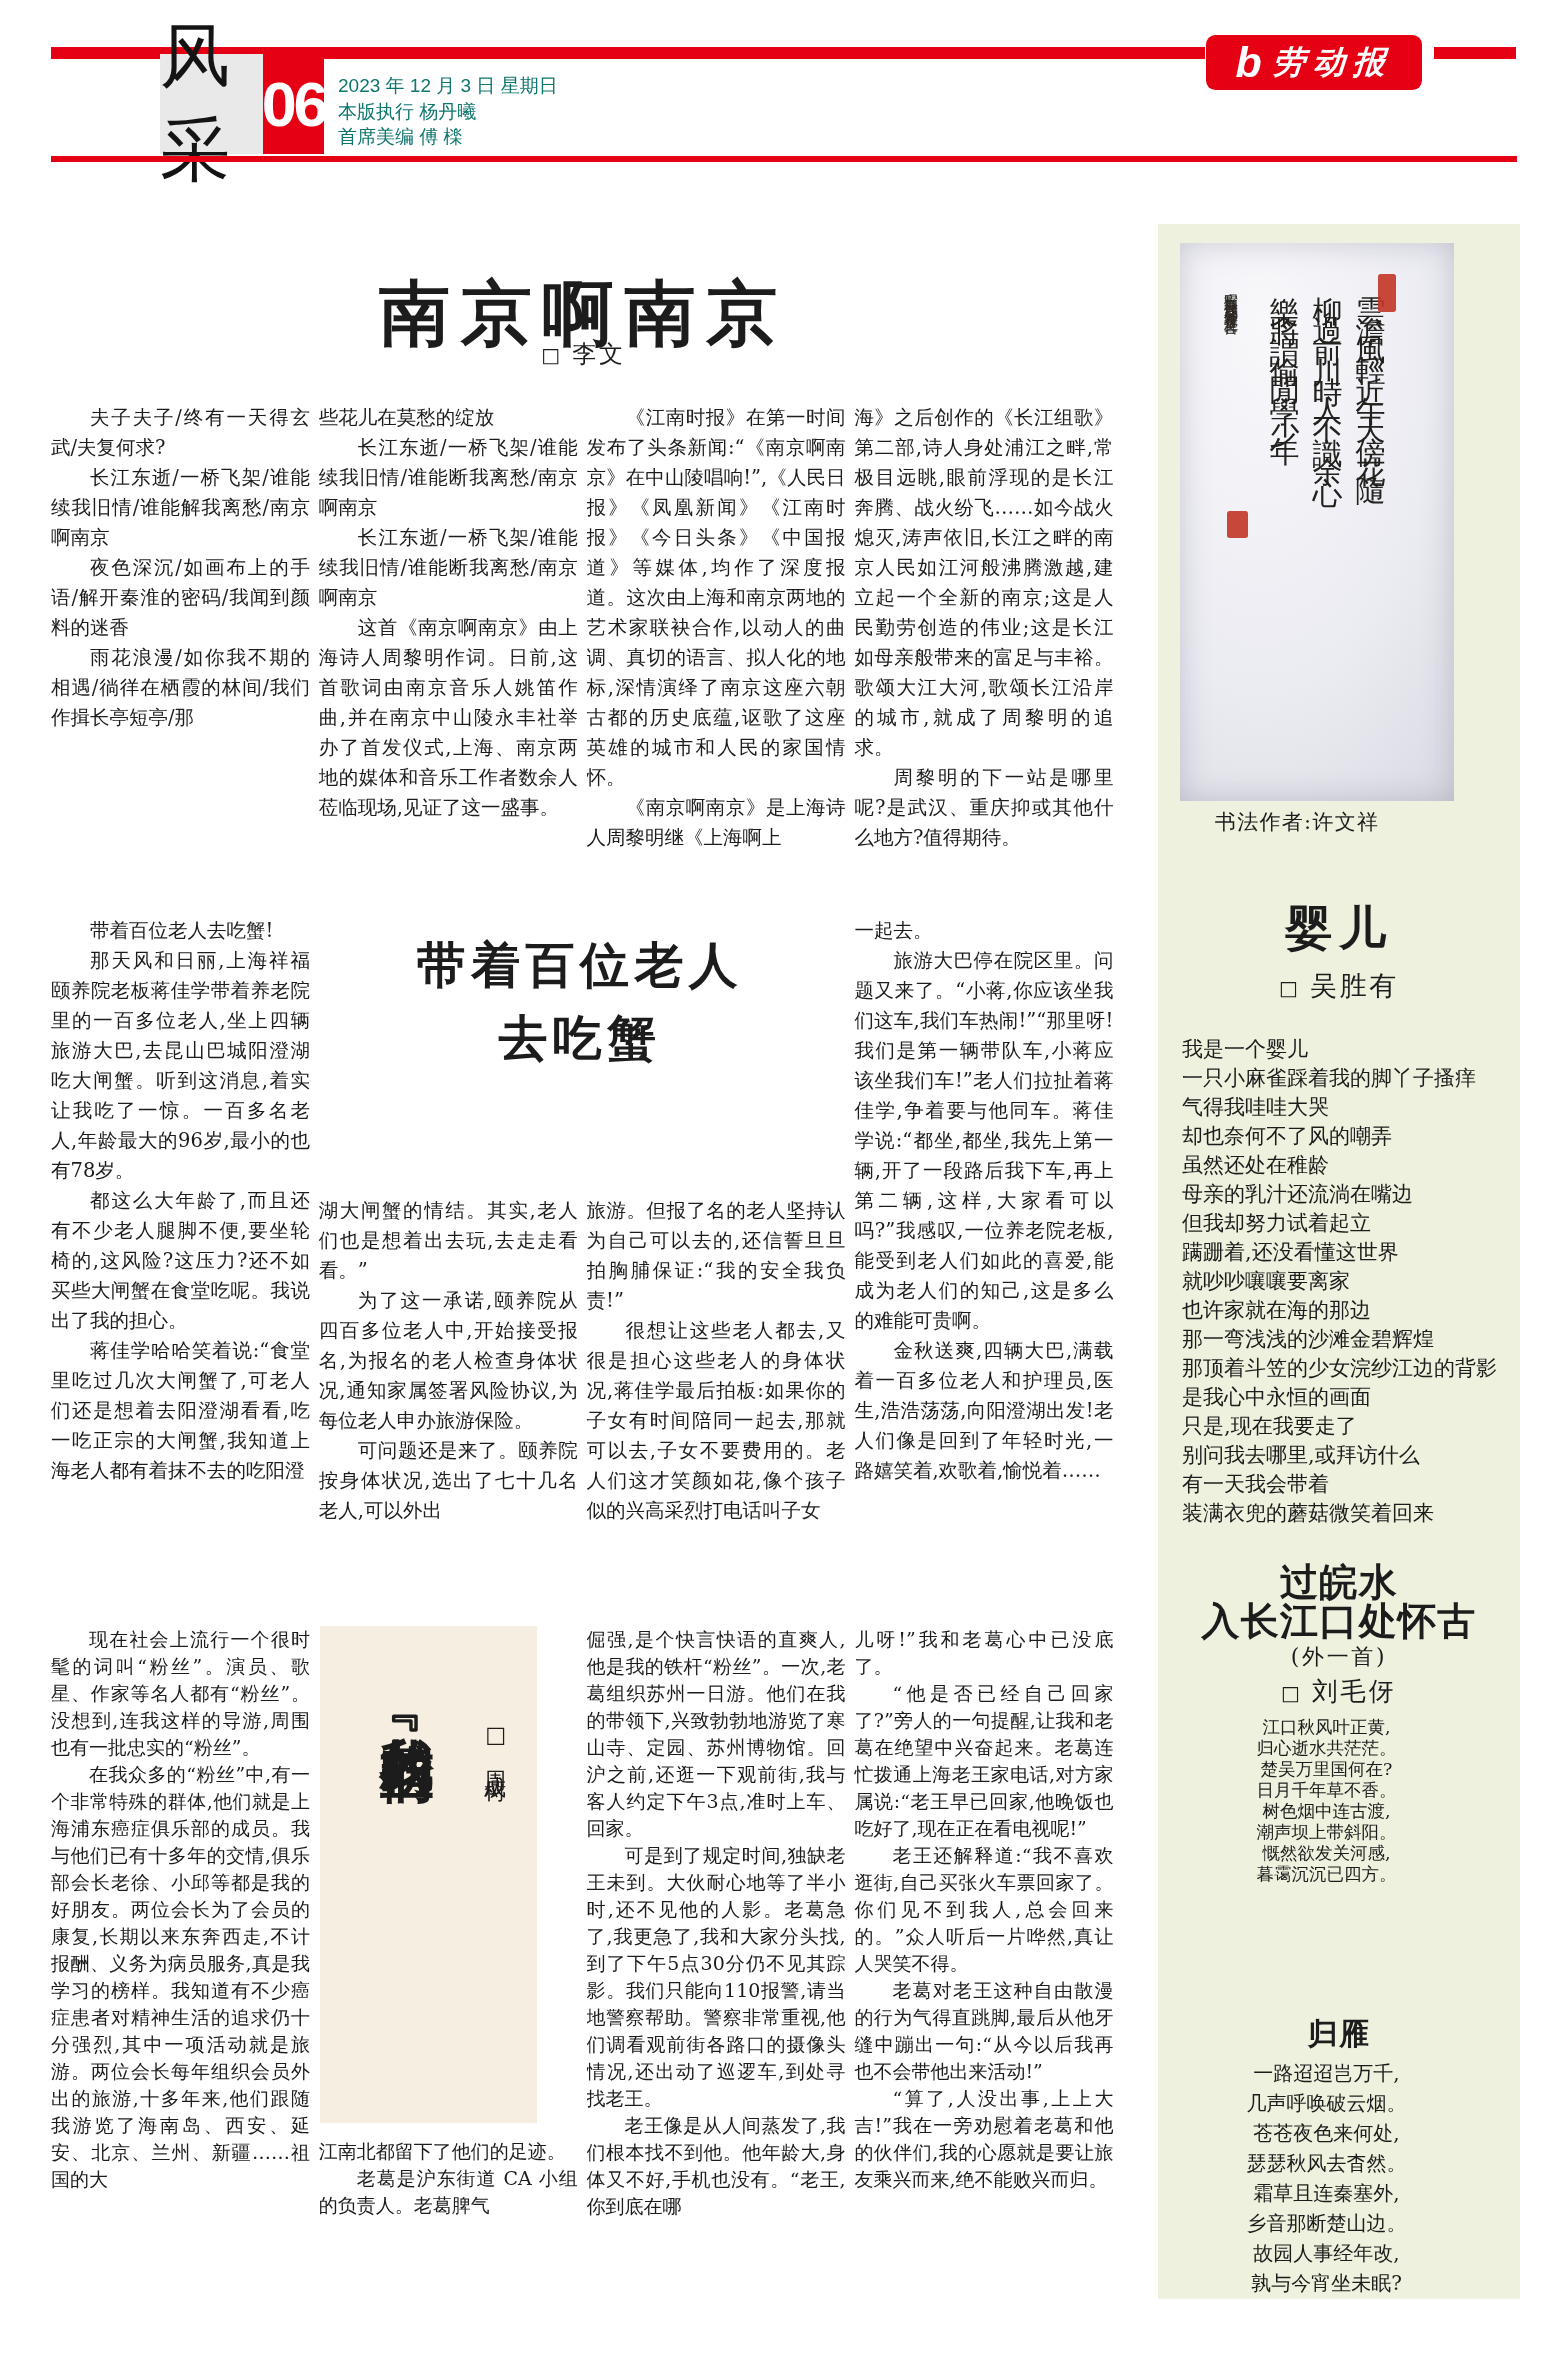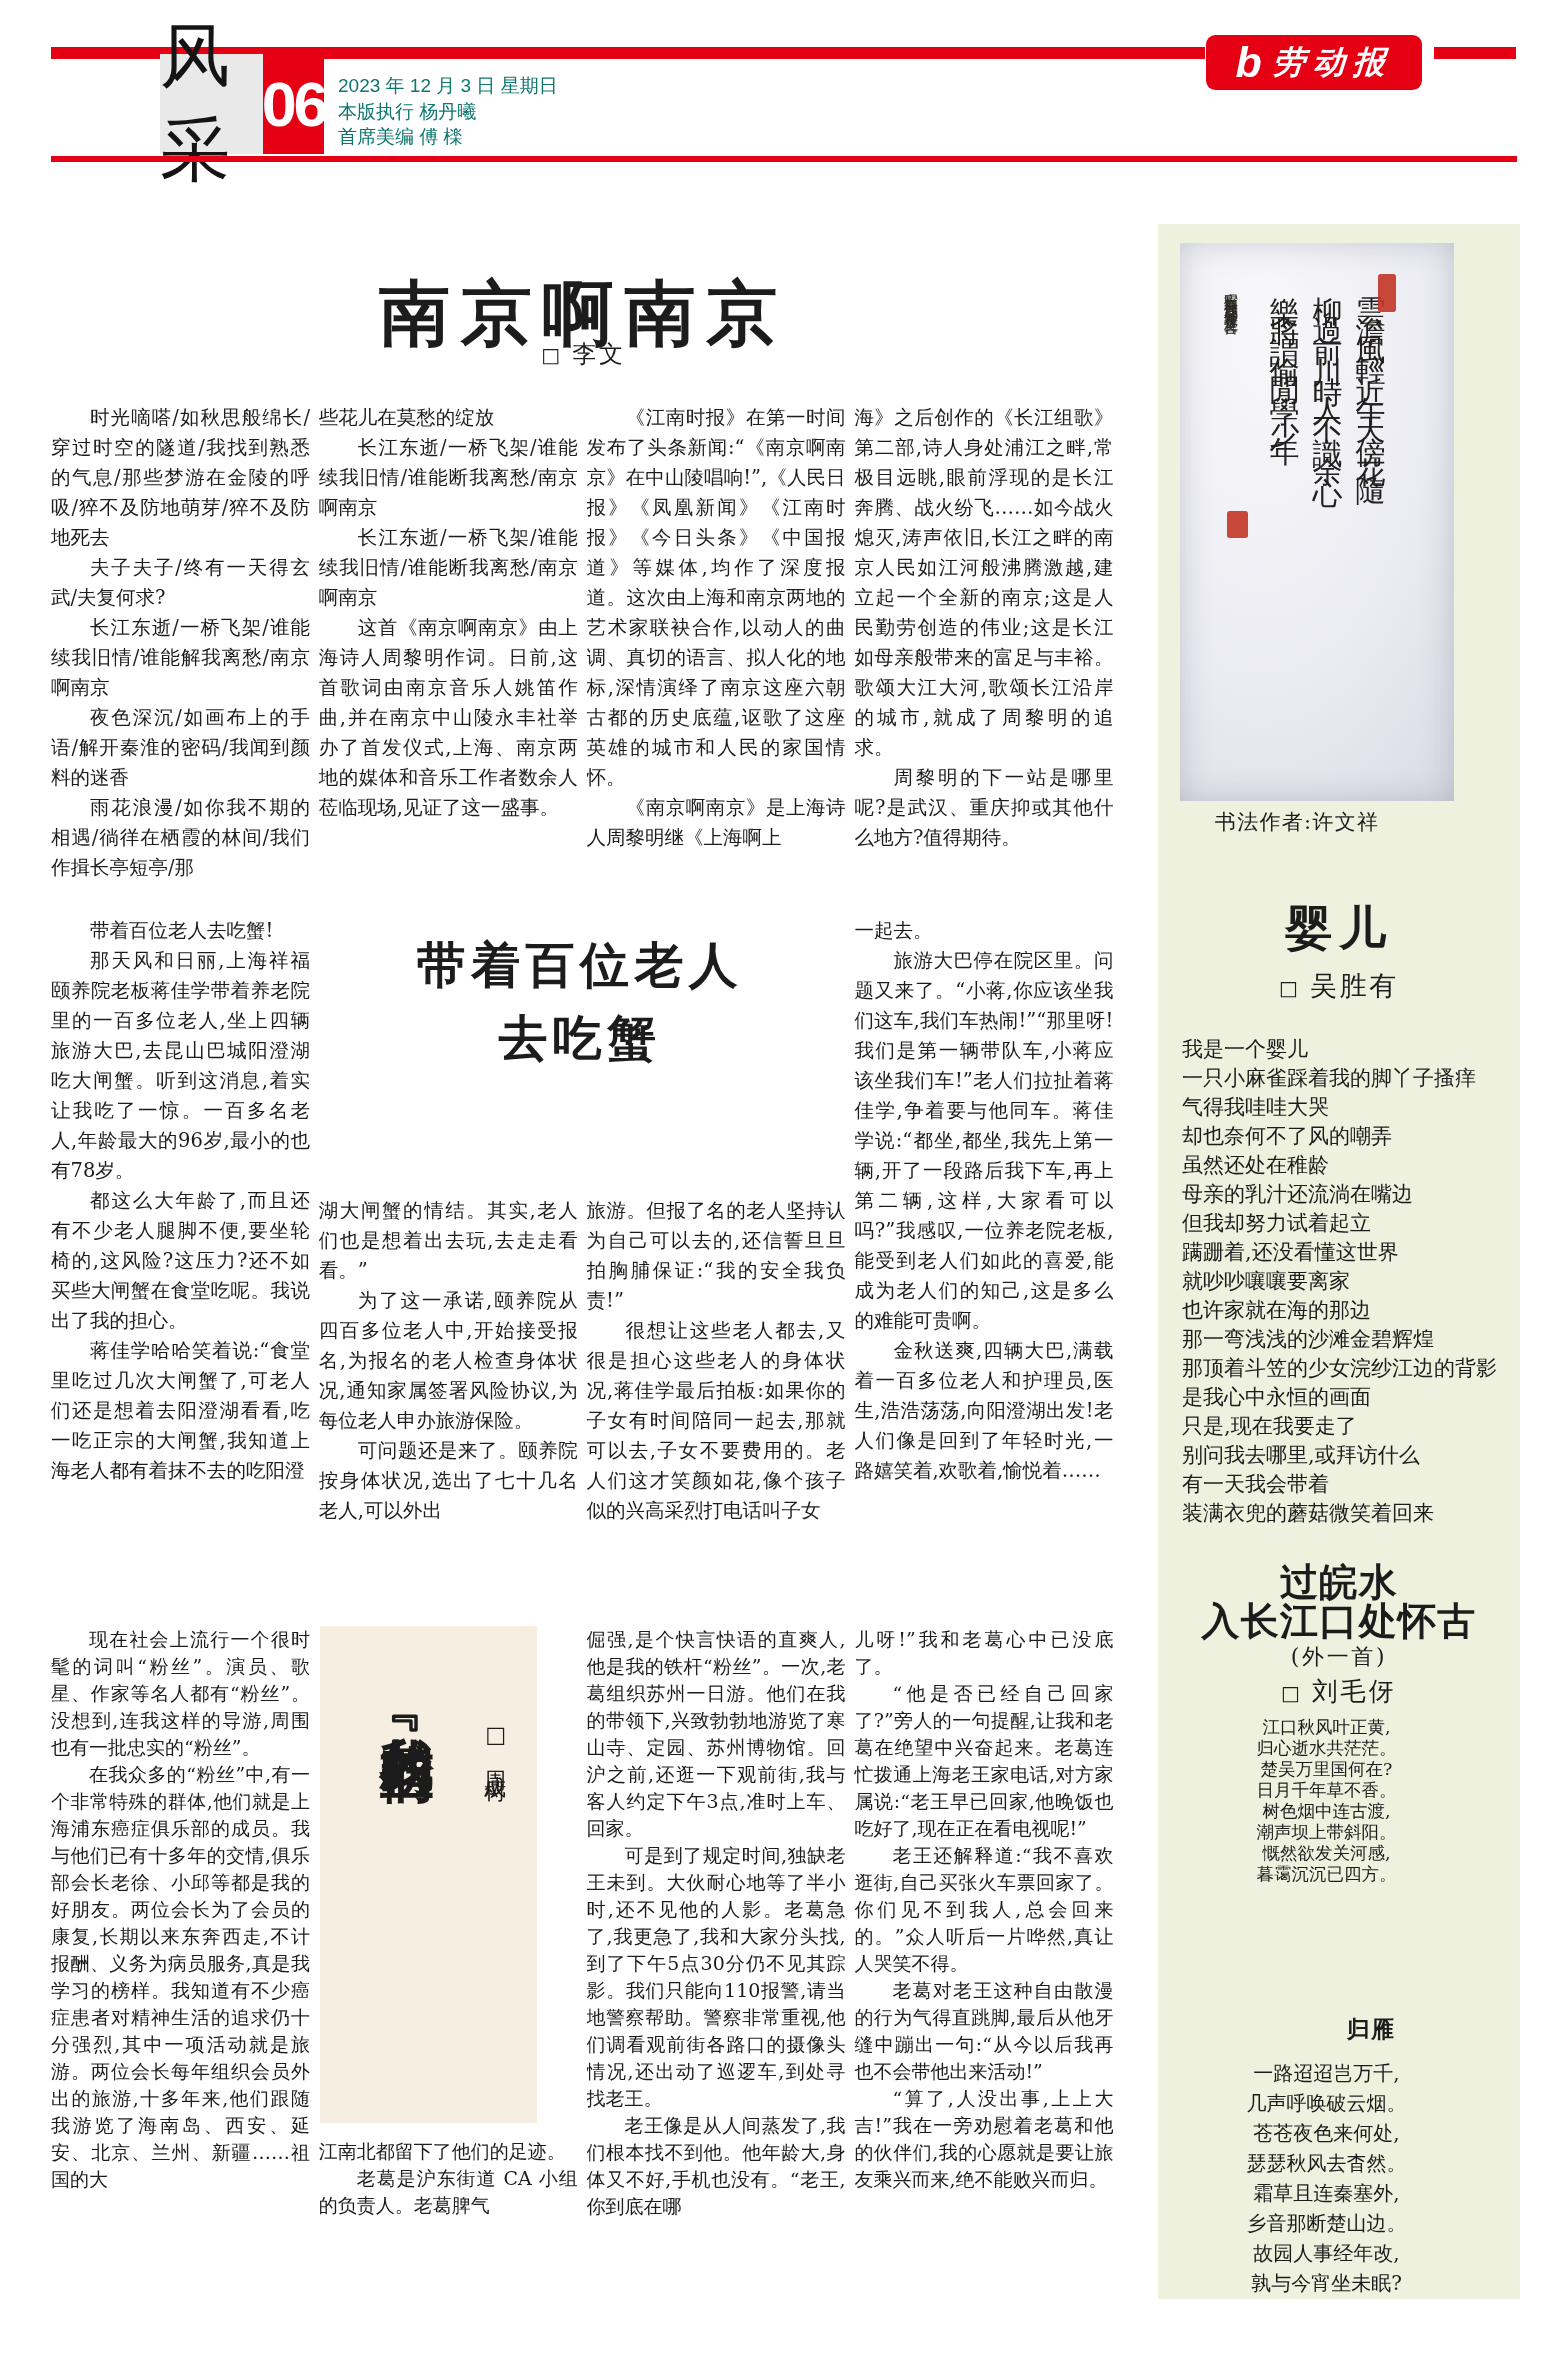--- a/index.html
+++ b/index.html
@@ -72,21 +72,21 @@
   .p-center{position:absolute;left:0;width:100%;text-align:center;}
   .baby-title{top:673px;font-size:47px;font-weight:bold;letter-spacing:6.7px;}
   .baby-byline{top:744px;font-size:27px;}
   .baby-lines{position:absolute;left:24px;top:811px;}
   .baby-lines .poem-line{margin:0;font-size:21px;line-height:29px;}
   .hg-title{top:1338px;font-size:38px;font-weight:bold;line-height:39px;letter-spacing:1.3px;}
   .hg-sub{top:1418px;font-size:22px;letter-spacing:2.7px;}
   .hg-byline{top:1450px;font-size:25.6px;}
   .hg-lines{position:absolute;left:0;top:1493px;width:337px;text-align:center;}
   .hg-lines .poem-line{margin:0;font-size:17.5px;line-height:21px;}
-  .gy-title{top:1790px;font-size:23px;font-weight:bold;font-family:"Liberation Sans",sans-serif;letter-spacing:1.3px;padding-left:32px;}
+  .gy-title{top:1790px;font-size:30px;font-weight:bold;font-family:"Liberation Sans",sans-serif;letter-spacing:1.3px;}
   .gy-lines{position:absolute;left:0;top:1834px;width:337px;text-align:center;}
   .gy-lines .poem-line{margin:0;font-size:20px;line-height:30px;}
 </style>
 </head>
 <body>
 
 <div class="page">
 
   <div class="redbar left"></div>
   <div class="redbar right"></div>
@@ -102,21 +102,20 @@
     <div>首席美编 傅 檪</div>
   </div>
   <div class="header-rule"></div>
 
   <h1 class="a1-title">南京啊南京</h1>
   <div class="a1-byline byline">
     <span class="mark">□</span><span>李文</span>
   </div>
   <div class="cols a1-cols">
     <div class="col">
-        <p class="para">时光嘀嗒/如秋思般绵长/穿过时空的隧道/我找到熟悉的气息/那些梦游在金陵的呼吸/猝不及防地萌芽/猝不及防地死去</p>
         <p class="para">夫子夫子/终有一天得玄武/夫复何求?</p>
         <p class="para">长江东逝/一桥飞架/谁能续我旧情/谁能解我离愁/南京啊南京</p>
         <p class="para">夜色深沉/如画布上的手语/解开秦淮的密码/我闻到颜料的迷香</p>
         <p class="para">雨花浪漫/如你我不期的相遇/徜徉在栖霞的林间/我们作揖长亭短亭/那</p>
       </div>
     <div class="col">
         <p class="para noindent">些花儿在莫愁的绽放</p>
         <p class="para">长江东逝/一桥飞架/谁能续我旧情/谁能断我离愁/南京啊南京</p>
         <p class="para">长江东逝/一桥飞架/谁能续我旧情/谁能断我离愁/南京啊南京</p>
         <p class="para">这首《南京啊南京》由上海诗人周黎明作词。日前,这首歌词由南京音乐人姚笛作曲,并在南京中山陵永丰社举办了首发仪式,上海、南京两地的媒体和音乐工作者数余人莅临现场,见证了这一盛事。</p>

